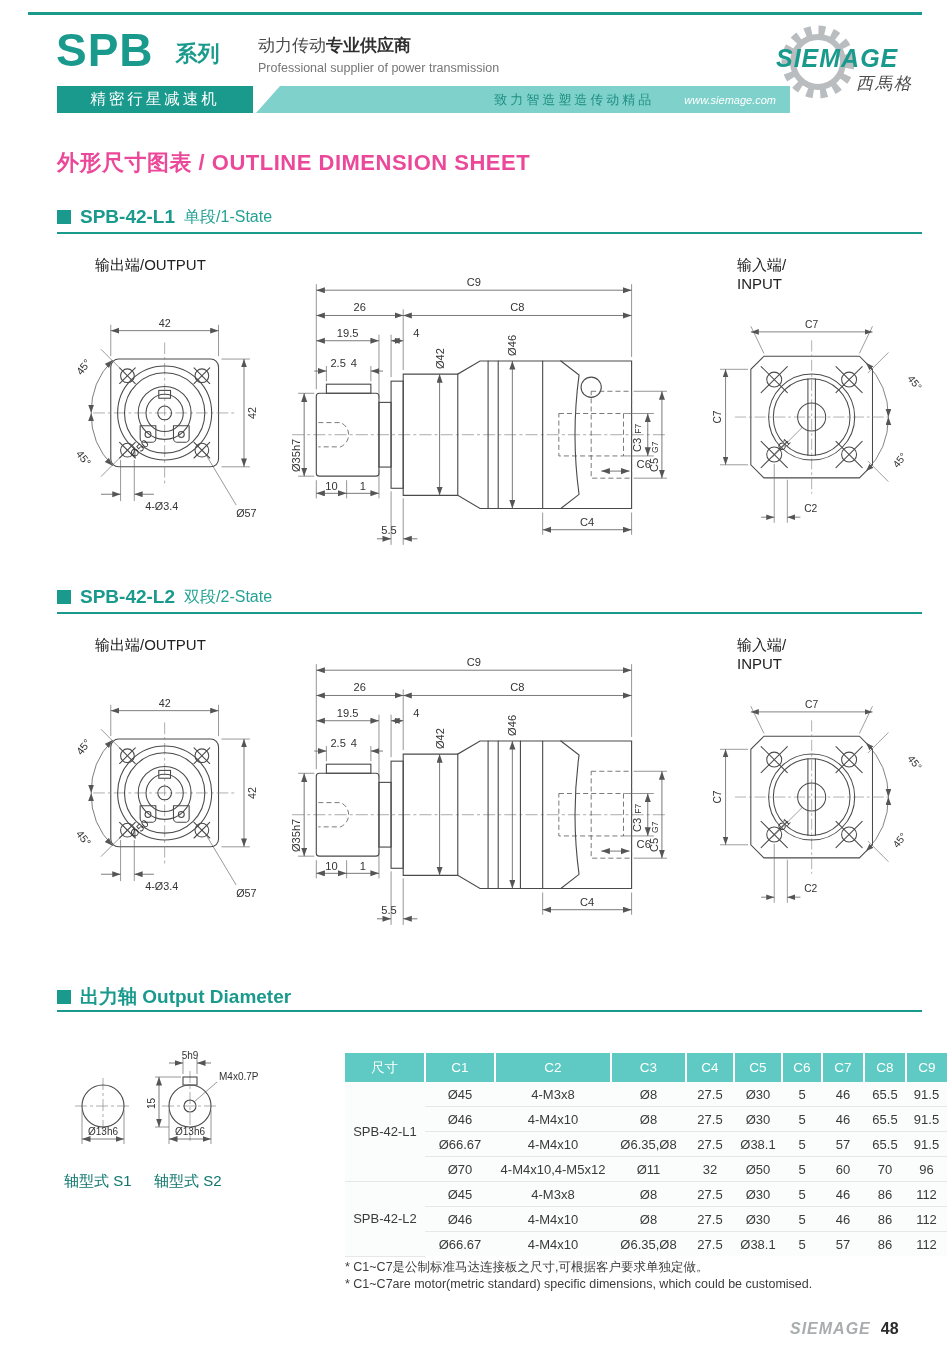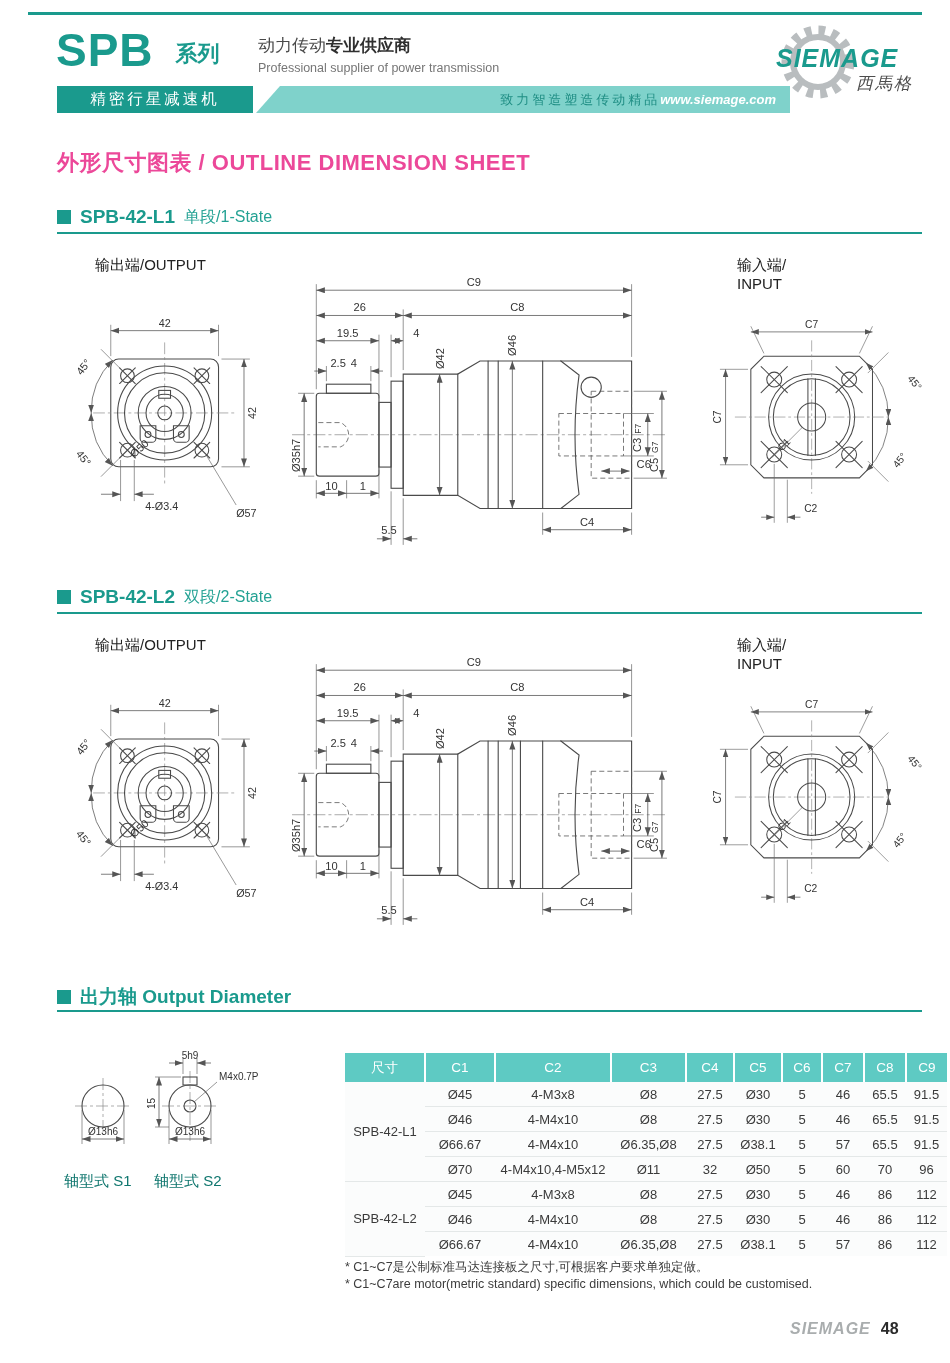--- a/index.html
+++ b/index.html
@@ -14,24 +14,24 @@
   #spb .suf{font-size:22px;font-weight:bold;margin:0 0 2px 22px}
   #dark-band{left:57px;top:86px;width:196px;height:27px;background:#1a9a8d;color:#fff;
              display:flex;align-items:center;justify-content:center;
              font-size:15.5px;font-weight:normal;letter-spacing:3px}
   #slogan{left:258px;top:34px}
   #slogan .cn{font-size:17px;color:#4a4a4a}
   #slogan .cn b{color:#2f2f2f}
   #slogan .en{font-size:12.5px;color:#767676;margin-top:4px}
   #light-band{left:256px;top:86px;width:534px;height:27px;background:#7fd2cb;
               clip-path:polygon(24px 0,100% 0,100% 100%,0 100%);
-              display:flex;align-items:center;justify-content:flex-end;
+              display:flex;align-items:center;justify-content:flex-end;gap:30px;
               padding-right:14px;box-sizing:border-box}
   #light-band .cn{color:#1f8e84;font-size:13px;letter-spacing:3px}
-  #light-band .web{color:#fff;font-size:13px;font-weight:bold;font-style:italic}
+  #light-band .web{color:#fff;font-size:11px;font-weight:normal;font-style:italic}
   #brand{left:776px;top:44px;font-size:25px;font-weight:bold;font-style:italic;
          color:#1a9a8d;letter-spacing:1px}
   #brand-cn{left:856px;top:72px;font-size:17px;font-style:italic;color:#4d4d4d;letter-spacing:2px}
 
   #page-title{left:57px;top:148px;font-size:22px;font-weight:bold;color:#ec4899;letter-spacing:.5px}
 
   .sec-head{left:57px;width:865px;display:flex;align-items:center;gap:9px}
   .sec-head .sq{width:14px;height:14px;background:#1a9a8d}
   .sec-head .t{font-size:19px;font-weight:bold;color:#1a9a8d}
   .sec-head .s{font-size:16px;color:#24a294}

